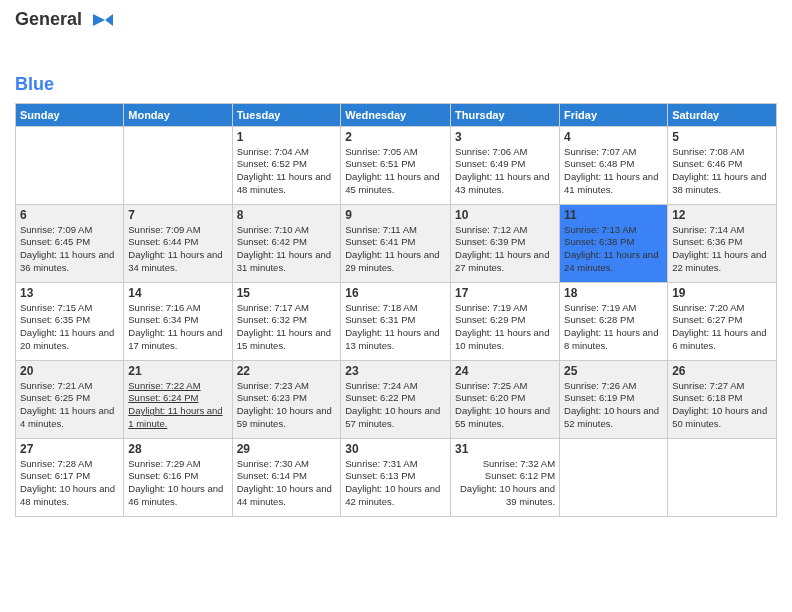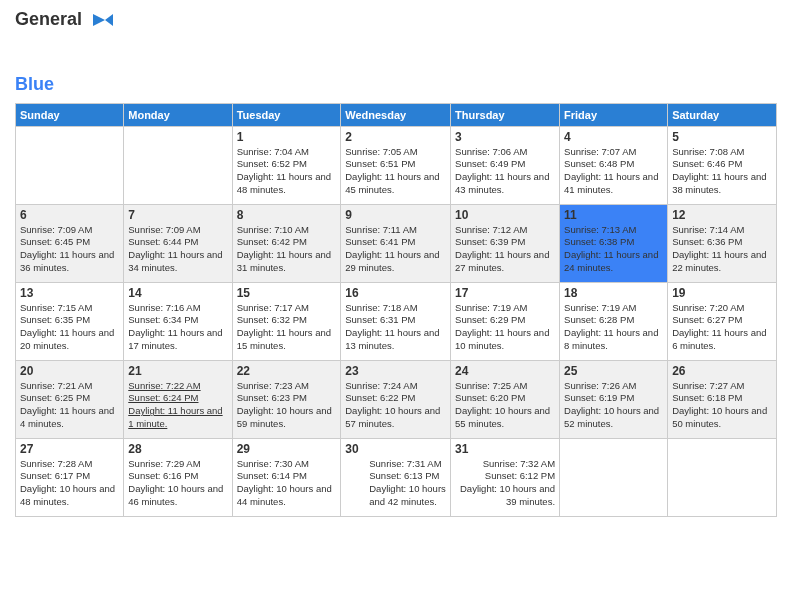--- a/index.html
+++ b/index.html
@@ -299,21 +299,21 @@
 Daylight: 10 hours and 46 minutes.</div>
           </td>
           <td>
             <span class="day-number">29</span>
             <div class="day-info" style="white-space: pre-line;">Sunrise: 7:30 AM
 Sunset: 6:14 PM
 Daylight: 10 hours and 44 minutes.</div>
           </td>
           <td>
             <span class="day-number">30</span>
-            <div class="day-info" style="white-space: pre-line; margin-left: 24px;">Sunrise: 7:31 AM
+            <div class="day-info" style="white-space: pre-line;">Sunrise: 7:31 AM
 Sunset: 6:13 PM
 Daylight: 10 hours and 42 minutes.</div>
           </td>
           <td>
             <span class="day-number">31</span>
             <div class="day-info" style="white-space: pre-line; text-align: right;">Sunrise: 7:32 AM
 Sunset: 6:12 PM
 Daylight: 10 hours and 39 minutes.</div>
           </td>
           <td class="empty-cell"></td>

